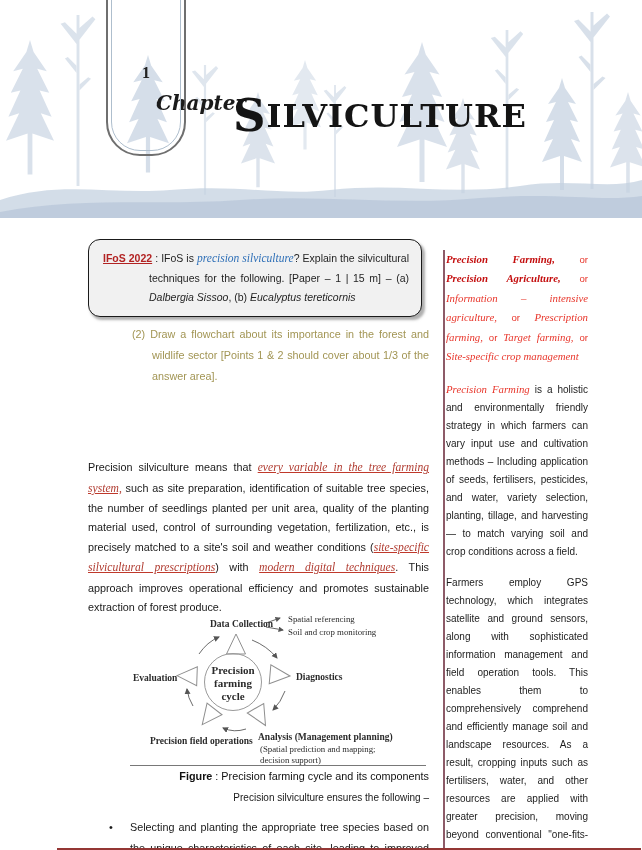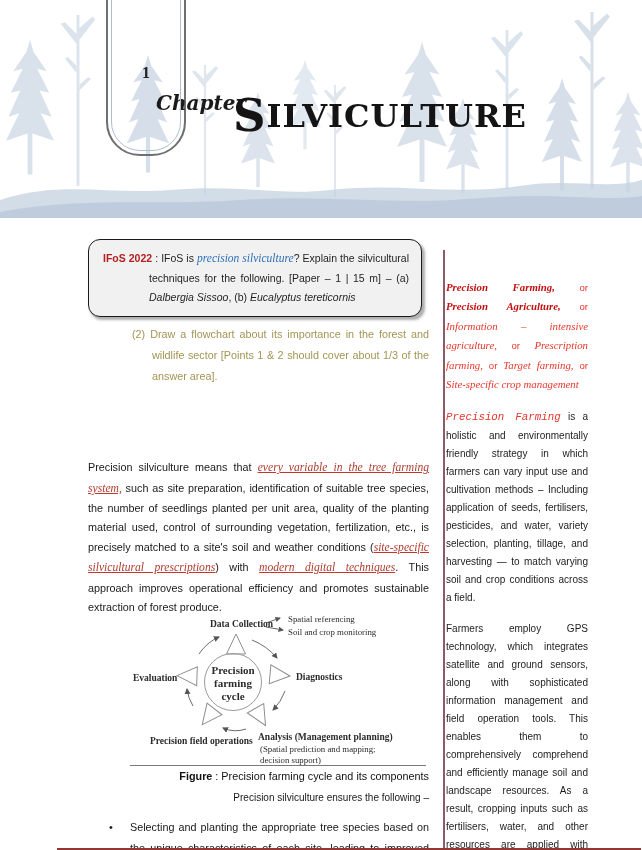--- a/index.html
+++ b/index.html
@@ -28,21 +28,21 @@
   .title .cap { font-size:45px; vertical-align:-4px; }
 
   
   .qbox {
     position:absolute; left:88px; top:239px; width:334px;
     background:#f1f1f1; border:1.5px solid #1a1a1a; border-radius:12px;
     box-shadow:2.5px 3px 2.5px rgba(110,110,110,.55);
     padding:8px 12px 9px 14px;
   }
   .qbox p { font-size:10.5px; line-height:1.82; text-align:justify; padding-left:46px; text-indent:-46px; color:#1f1f1f; }
-  .exam-tag { font-weight:bold; color:#b22222; }
+  .exam-tag { font-weight:bold; color:#b22222;text-decoration:underline; }
   .term-blue { font-family:"Liberation Serif", serif; font-style:italic; color:#2e6fb7; font-size:11.5px; }
   .it-sans { font-style:italic; }
 
   
   .approach { position:absolute; left:88px; top:324px; width:341px; color:#a29554; font-size:10.8px; line-height:1.95; }
   .approach .p1 { white-space:nowrap; }
   .approach .label { font-weight:bold; }
   .approach .hang { margin-left:64px; text-indent:-20px; text-align:justify; }
   .term-red { font-family:"Liberation Serif", serif; font-style:italic; color:#c0392b; font-size:11.5px;
               text-decoration:underline; text-decoration-color:#c0392b; }
@@ -65,25 +65,25 @@
 
   
   .ensures { position:absolute; left:88px; top:792px; width:341px; font-size:10px; color:#191919;text-align:right; }
   .bullet { position:absolute; left:88px; top:817px; width:341px; padding-left:42px; font-size:10.8px; line-height:1.95; text-align:justify; color:#191919; }
   .bullet .dot { position:absolute; left:21px; top:0; font-size:11px; }
 
   
   .vrule { position:absolute; left:443px; top:250px; width:1.5px; height:598px; background:#8d5b68; }
   .sidebar { position:absolute; left:446px; top:250px; width:142px; font-size:10px; line-height:1.8; text-align:justify; color:#1c1c1c; }
   .sidebar p { margin-bottom:13px; }
-  .sb-lead { margin-top:28px; font-family:"Liberation Serif", serif; font-style:italic; font-size:10.8px; }
+  .sb-lead { font-family:"Liberation Serif", serif; font-style:italic; font-size:10.8px; }
   .sb-b { font-weight:bold; color:#c40f0f; }
   .sb-i { color:#e8352a; }
   .sb-or { font-family:"Liberation Sans", sans-serif; font-style:normal; color:#e8352a; font-size:9.6px; }
-  .sb-term { font-family:Liberation Mono, monospace; font-style:italic; color:#e8352a; font-size:10.8px; }
+  .sb-term { font-family:Liberation Serif, serif; font-style:italic; color:#e8352a; font-size:10.8px; }
 
   .bottom-rule { position:absolute; left:57px; bottom:0; width:584px; height:2px; background:#943634; }
 </style>
 </head>
 <body>
 
 <div class="page">
 
   <svg class="forest" width="642" height="218" viewBox="0 0 642 218" aria-hidden="true">
     <defs>

